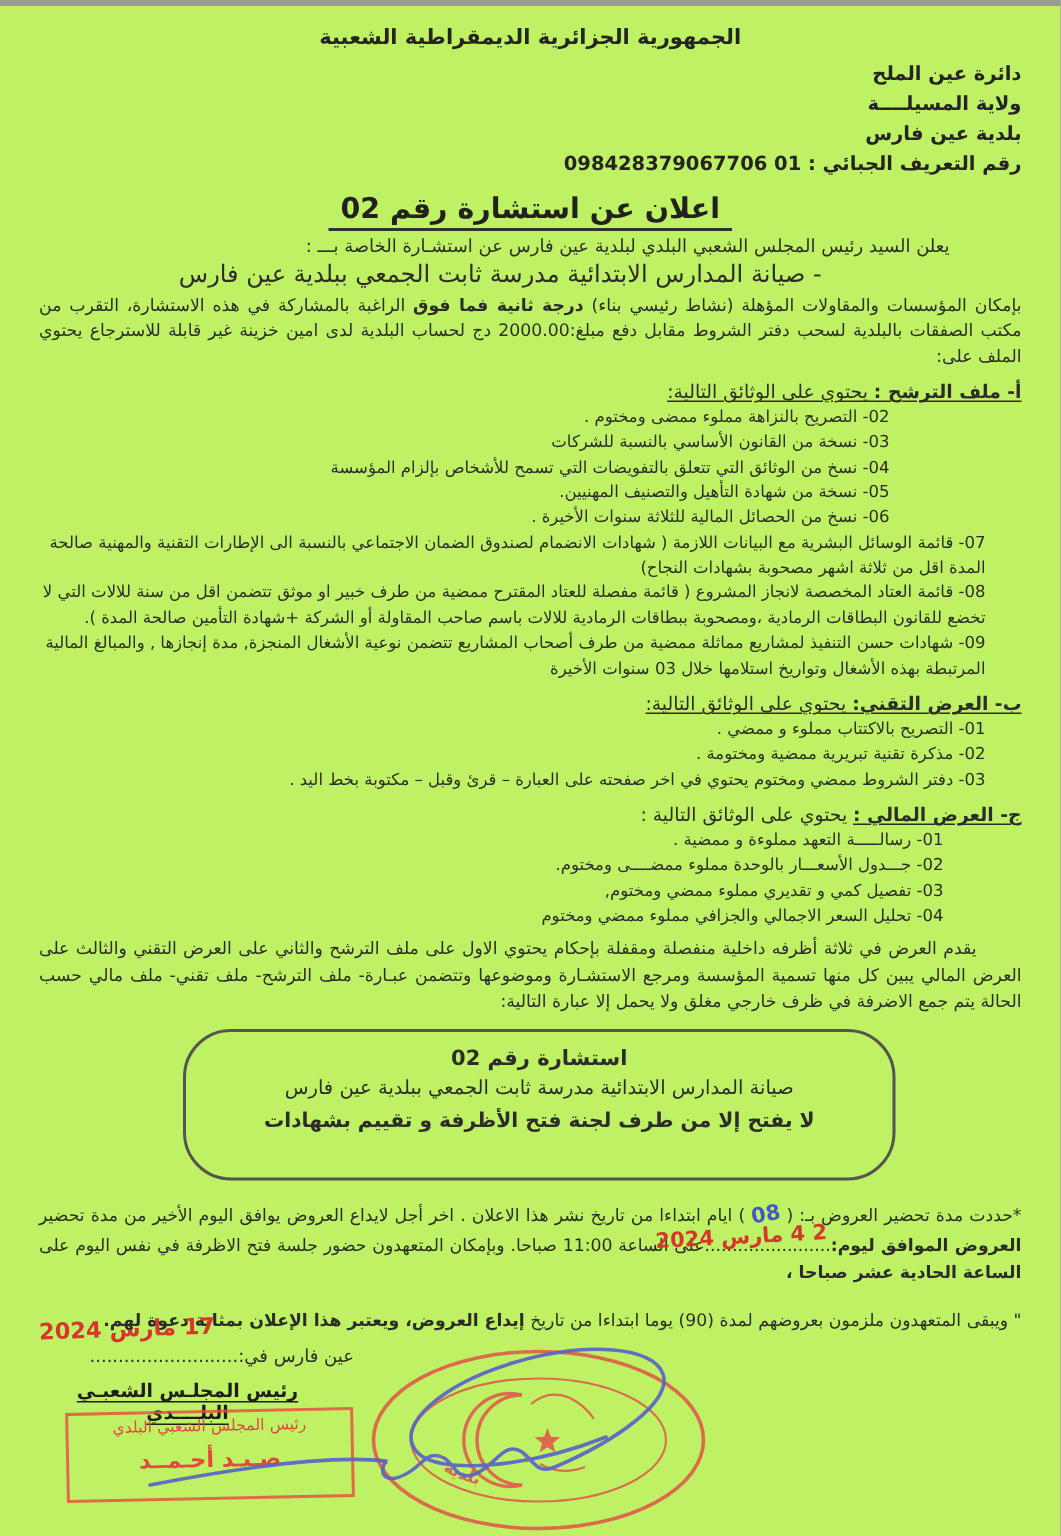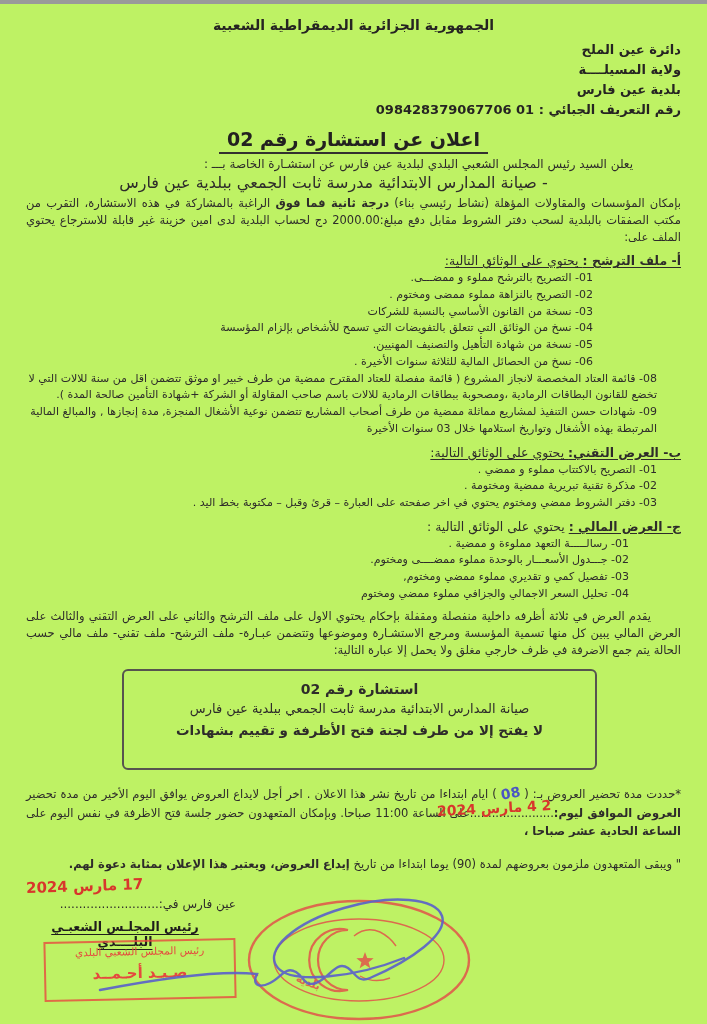--- a/index.html
+++ b/index.html
@@ -17,21 +17,21 @@
   .object-line{font-size:16px;text-align:center;margin:2px 40px 0 0;}
   .para{font-size:11.5px;line-height:1.5;text-align:justify;margin:3px 0 0 0;}
   .b{font-weight:bold;}
   .sec-heading{font-size:12.5px;margin:7px 0 2px 0;}
   .u{text-decoration:underline;text-underline-offset:2px;}
   .item{font-size:11px;line-height:1.52;text-align:right;}
   .ind-lg{margin-right:88px;}
   .ind-md{margin-right:52px;}
   .ind-sm{margin-right:24px;}
   .envelope{font-size:11.5px;line-height:1.5;text-align:justify;text-indent:30px;margin:5px 0 0 0;}
-  .notice-box{margin:10px 84px 0 96px;border:2px solid #57544f;border-radius:6px;text-align:center;padding:10px 16px 30px 16px;}
+  .notice-box{margin:10px 84px 0 96px;border:2px solid #57544f;border-radius:32px;text-align:center;padding:10px 16px 30px 16px;}
   .nb1{font-weight:bold;font-size:14px;}
   .nb2{font-size:13px;margin-top:4px;}
   .nb3{font-weight:bold;font-size:13.5px;margin-top:6px;}
   .deadline{font-size:11.5px;line-height:1.55;text-align:justify;margin-top:13px;}
   .hand-blue{color:#4a55c4;font-weight:bold;font-size:14px;display:inline-block;transform:rotate(-10deg);}
   .dotline{position:relative;display:inline-block;}
   .hand-red{color:#d8362c;font-weight:bold;}
   .date-overlay{position:absolute;right:2px;top:-7px;font-size:14px;transform:rotate(-3deg);white-space:nowrap;}
   .validity{font-size:11.5px;margin-top:16px;text-align:right;}
   .sign-place{position:absolute;left:10px;top:893px;width:226px;font-size:12px;text-align:right;}
@@ -66,26 +66,26 @@
     <div class="object-line">- صيانة المدارس الابتدائية مدرسة ثابت الجمعي ببلدية عين فارس</div>
 
     <div class="para">
       <span>بإمكان المؤسسات والمقاولات المؤهلة (نشاط رئيسي بناء) </span><span class="b">درجة ثانية فما فوق</span><span> الراغبة بالمشاركة في هذه الاستشارة، التقرب من مكتب الصفقات بالبلدية لسحب دفتر الشروط مقابل دفع مبلغ:2000.00 دج لحساب البلدية لدى امين خزينة غير قابلة للاسترجاع يحتوي الملف على:</span>
     </div>
 
     <div>
       <div class="sec-heading">
         <span class="b u">أ- ملف الترشح :</span><span class="u"> يحتوي على الوثائق التالية:</span>
       </div>
-      <div class="item ind-lg">01- التصريح بالترشح مملوء و ممضـــى.</div>
       <div class="item ind-lg">02- التصريح بالنزاهة مملوء ممضى ومختوم .</div>
       <div class="item ind-lg">03- نسخة من القانون الأساسي بالنسبة للشركات</div>
       <div class="item ind-lg">04- نسخ من الوثائق التي تتعلق بالتفويضات التي تسمح للأشخاص بإلزام المؤسسة</div>
       <div class="item ind-lg">05- نسخة من شهادة التأهيل والتصنيف المهنيين.</div>
       <div class="item ind-lg">06- نسخ من الحصائل المالية للثلاثة سنوات الأخيرة .</div>
+      <div class="item ind-sm">07- قائمة الوسائل البشرية مع البيانات اللازمة ( شهادات الانضمام لصندوق الضمان الاجتماعي بالنسبة الى الإطارات التقنية والمهنية صالحة المدة اقل من ثلاثة اشهر مصحوبة بشهادات النجاح)</div>
       <div class="item ind-sm">08- قائمة العتاد المخصصة لانجاز المشروع ( قائمة مفصلة للعتاد المقترح ممضية من طرف خبير او موثق تتضمن اقل من سنة للالات التي لا تخضع للقانون البطاقات الرمادية ،ومصحوبة ببطاقات الرمادية للالات باسم صاحب المقاولة أو الشركة  +شهادة التأمين صالحة المدة ).</div>
       <div class="item ind-sm">09- شهادات حسن التنفيذ لمشاريع مماثلة ممضية من طرف أصحاب المشاريع تتضمن نوعية الأشغال المنجزة, مدة إنجازها , والمبالغ المالية المرتبطة بهذه الأشغال وتواريخ استلامها خلال 03 سنوات الأخيرة</div>
     </div>
 
     <div>
       <div class="sec-heading">
         <span class="b u">ب- العرض التقني:</span><span class="u"> يحتوي على الوثائق التالية:</span>
       </div>
       <div class="item ind-sm">01- التصريح بالاكتتاب مملوء و ممضي .</div>
       <div class="item ind-sm">02- مذكرة تقنية تبريرية ممضية ومختومة .</div>

